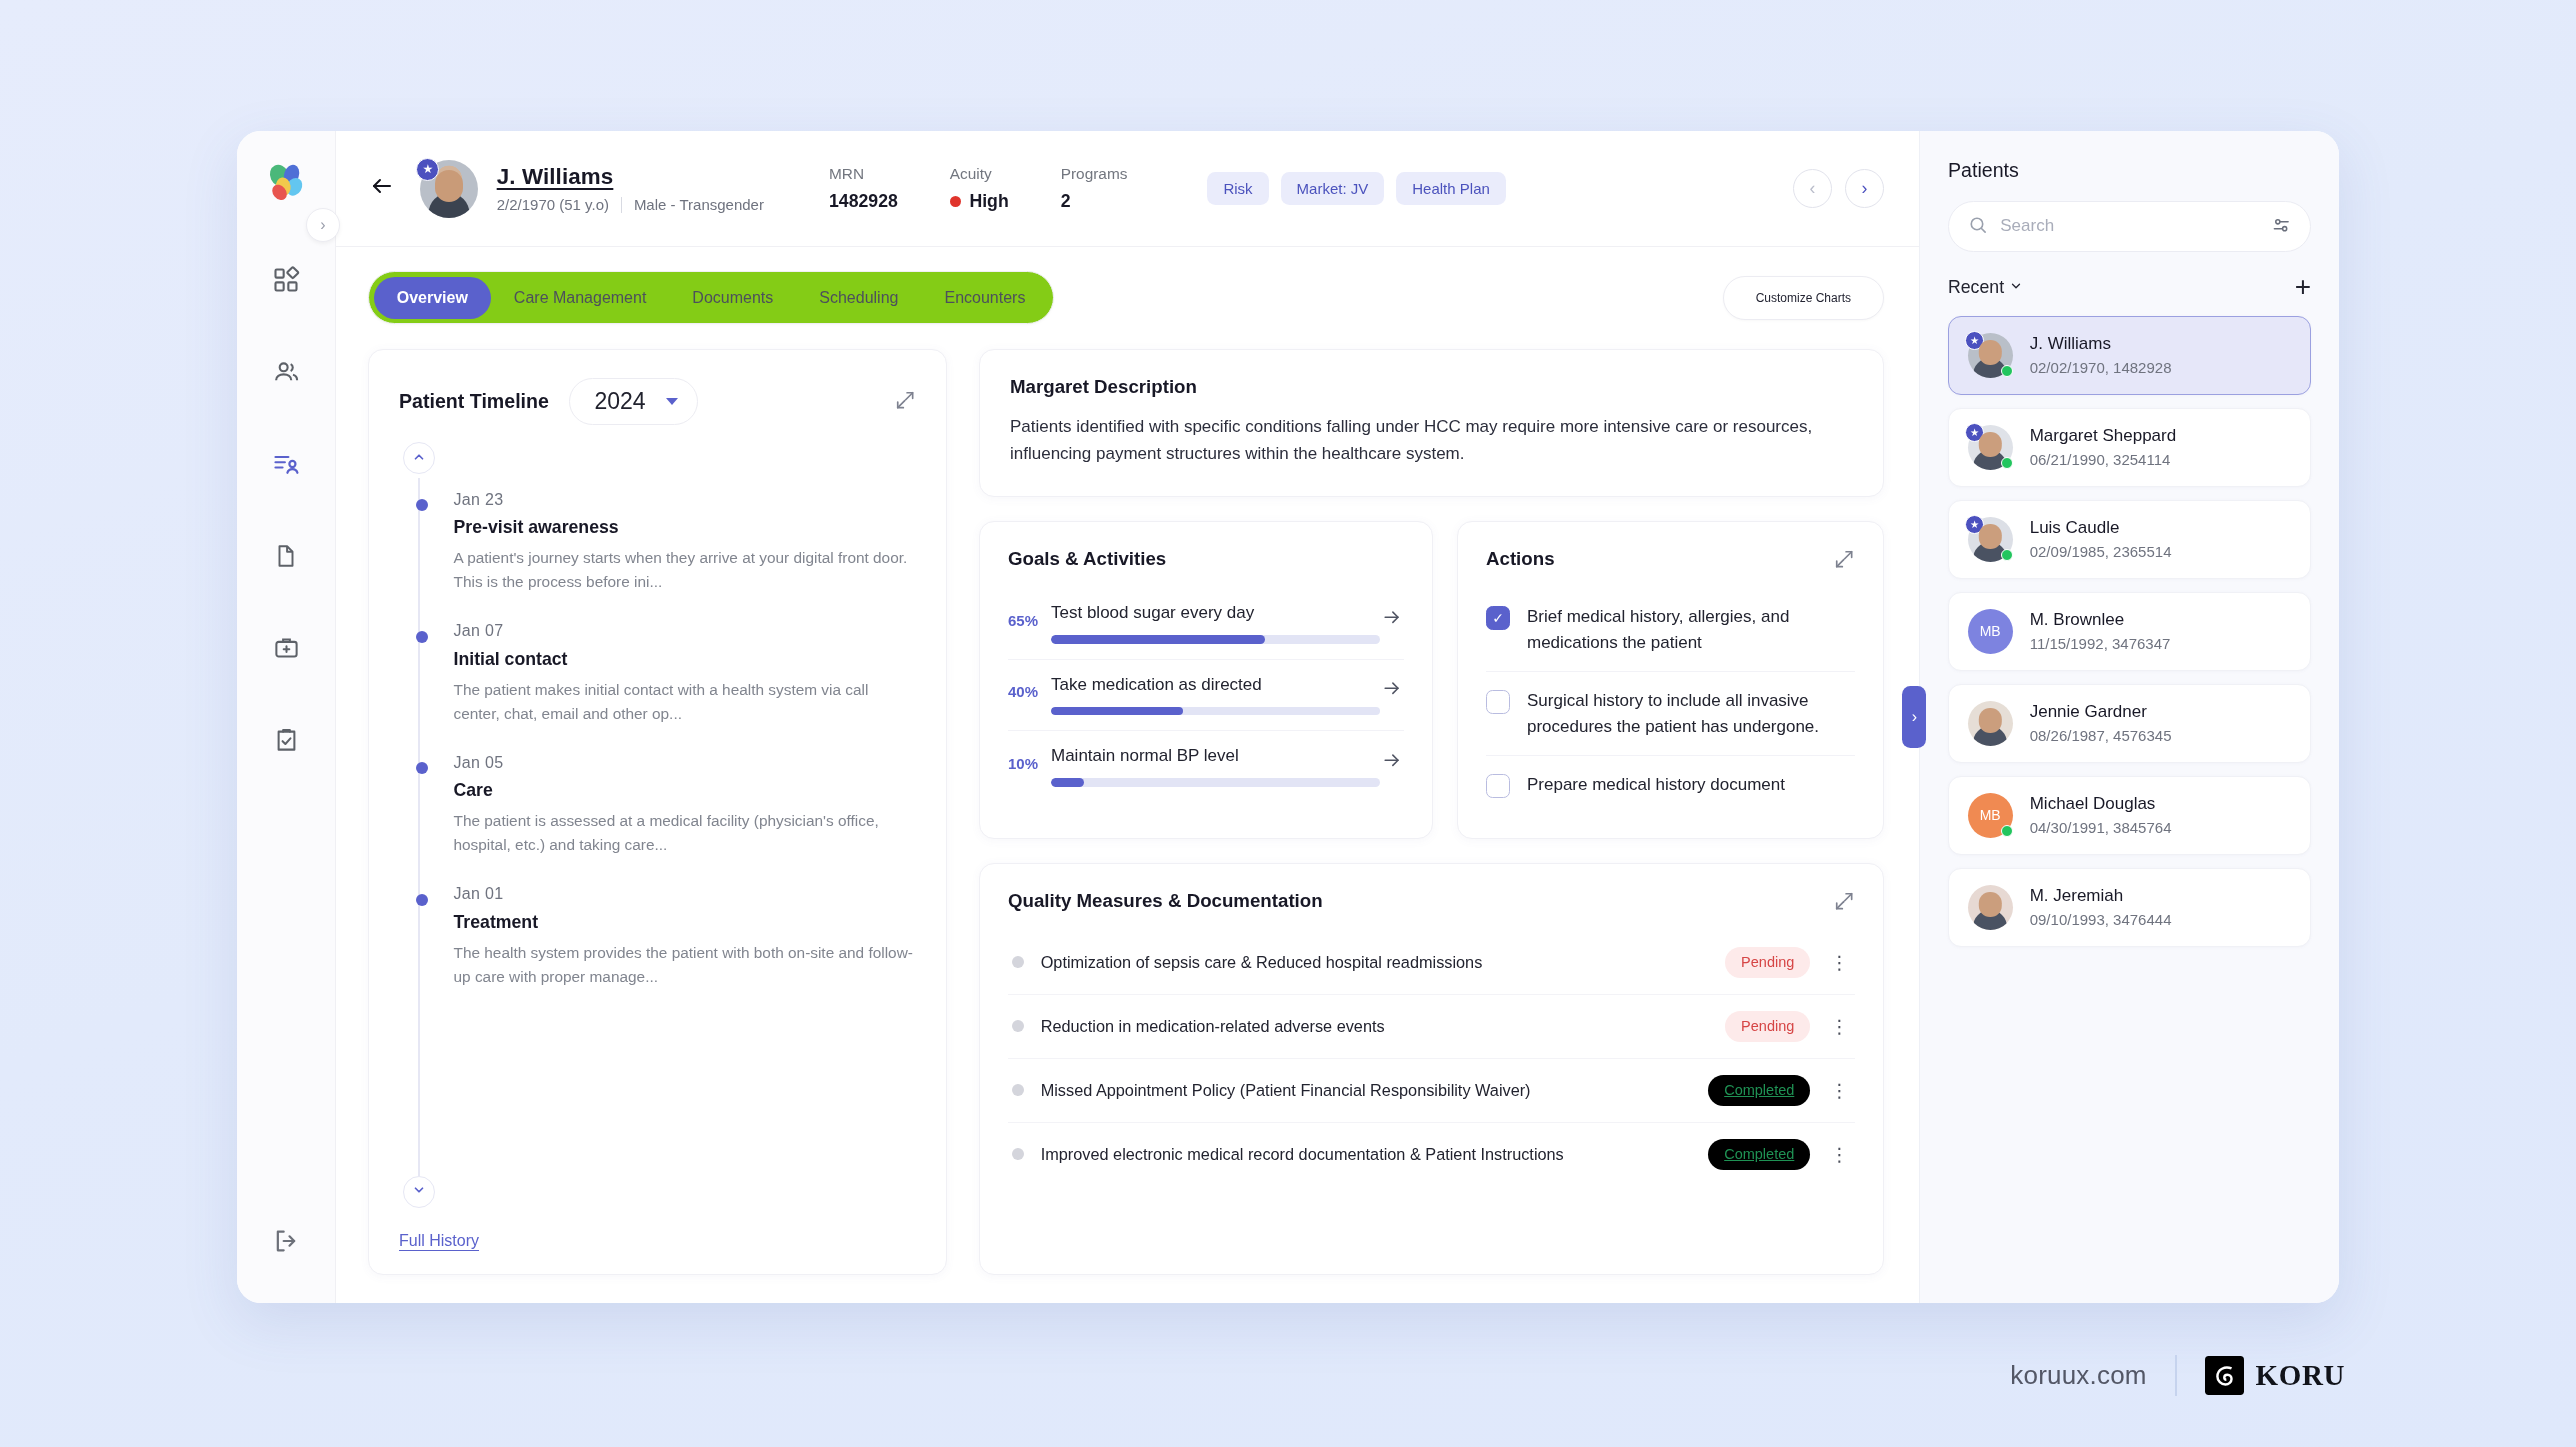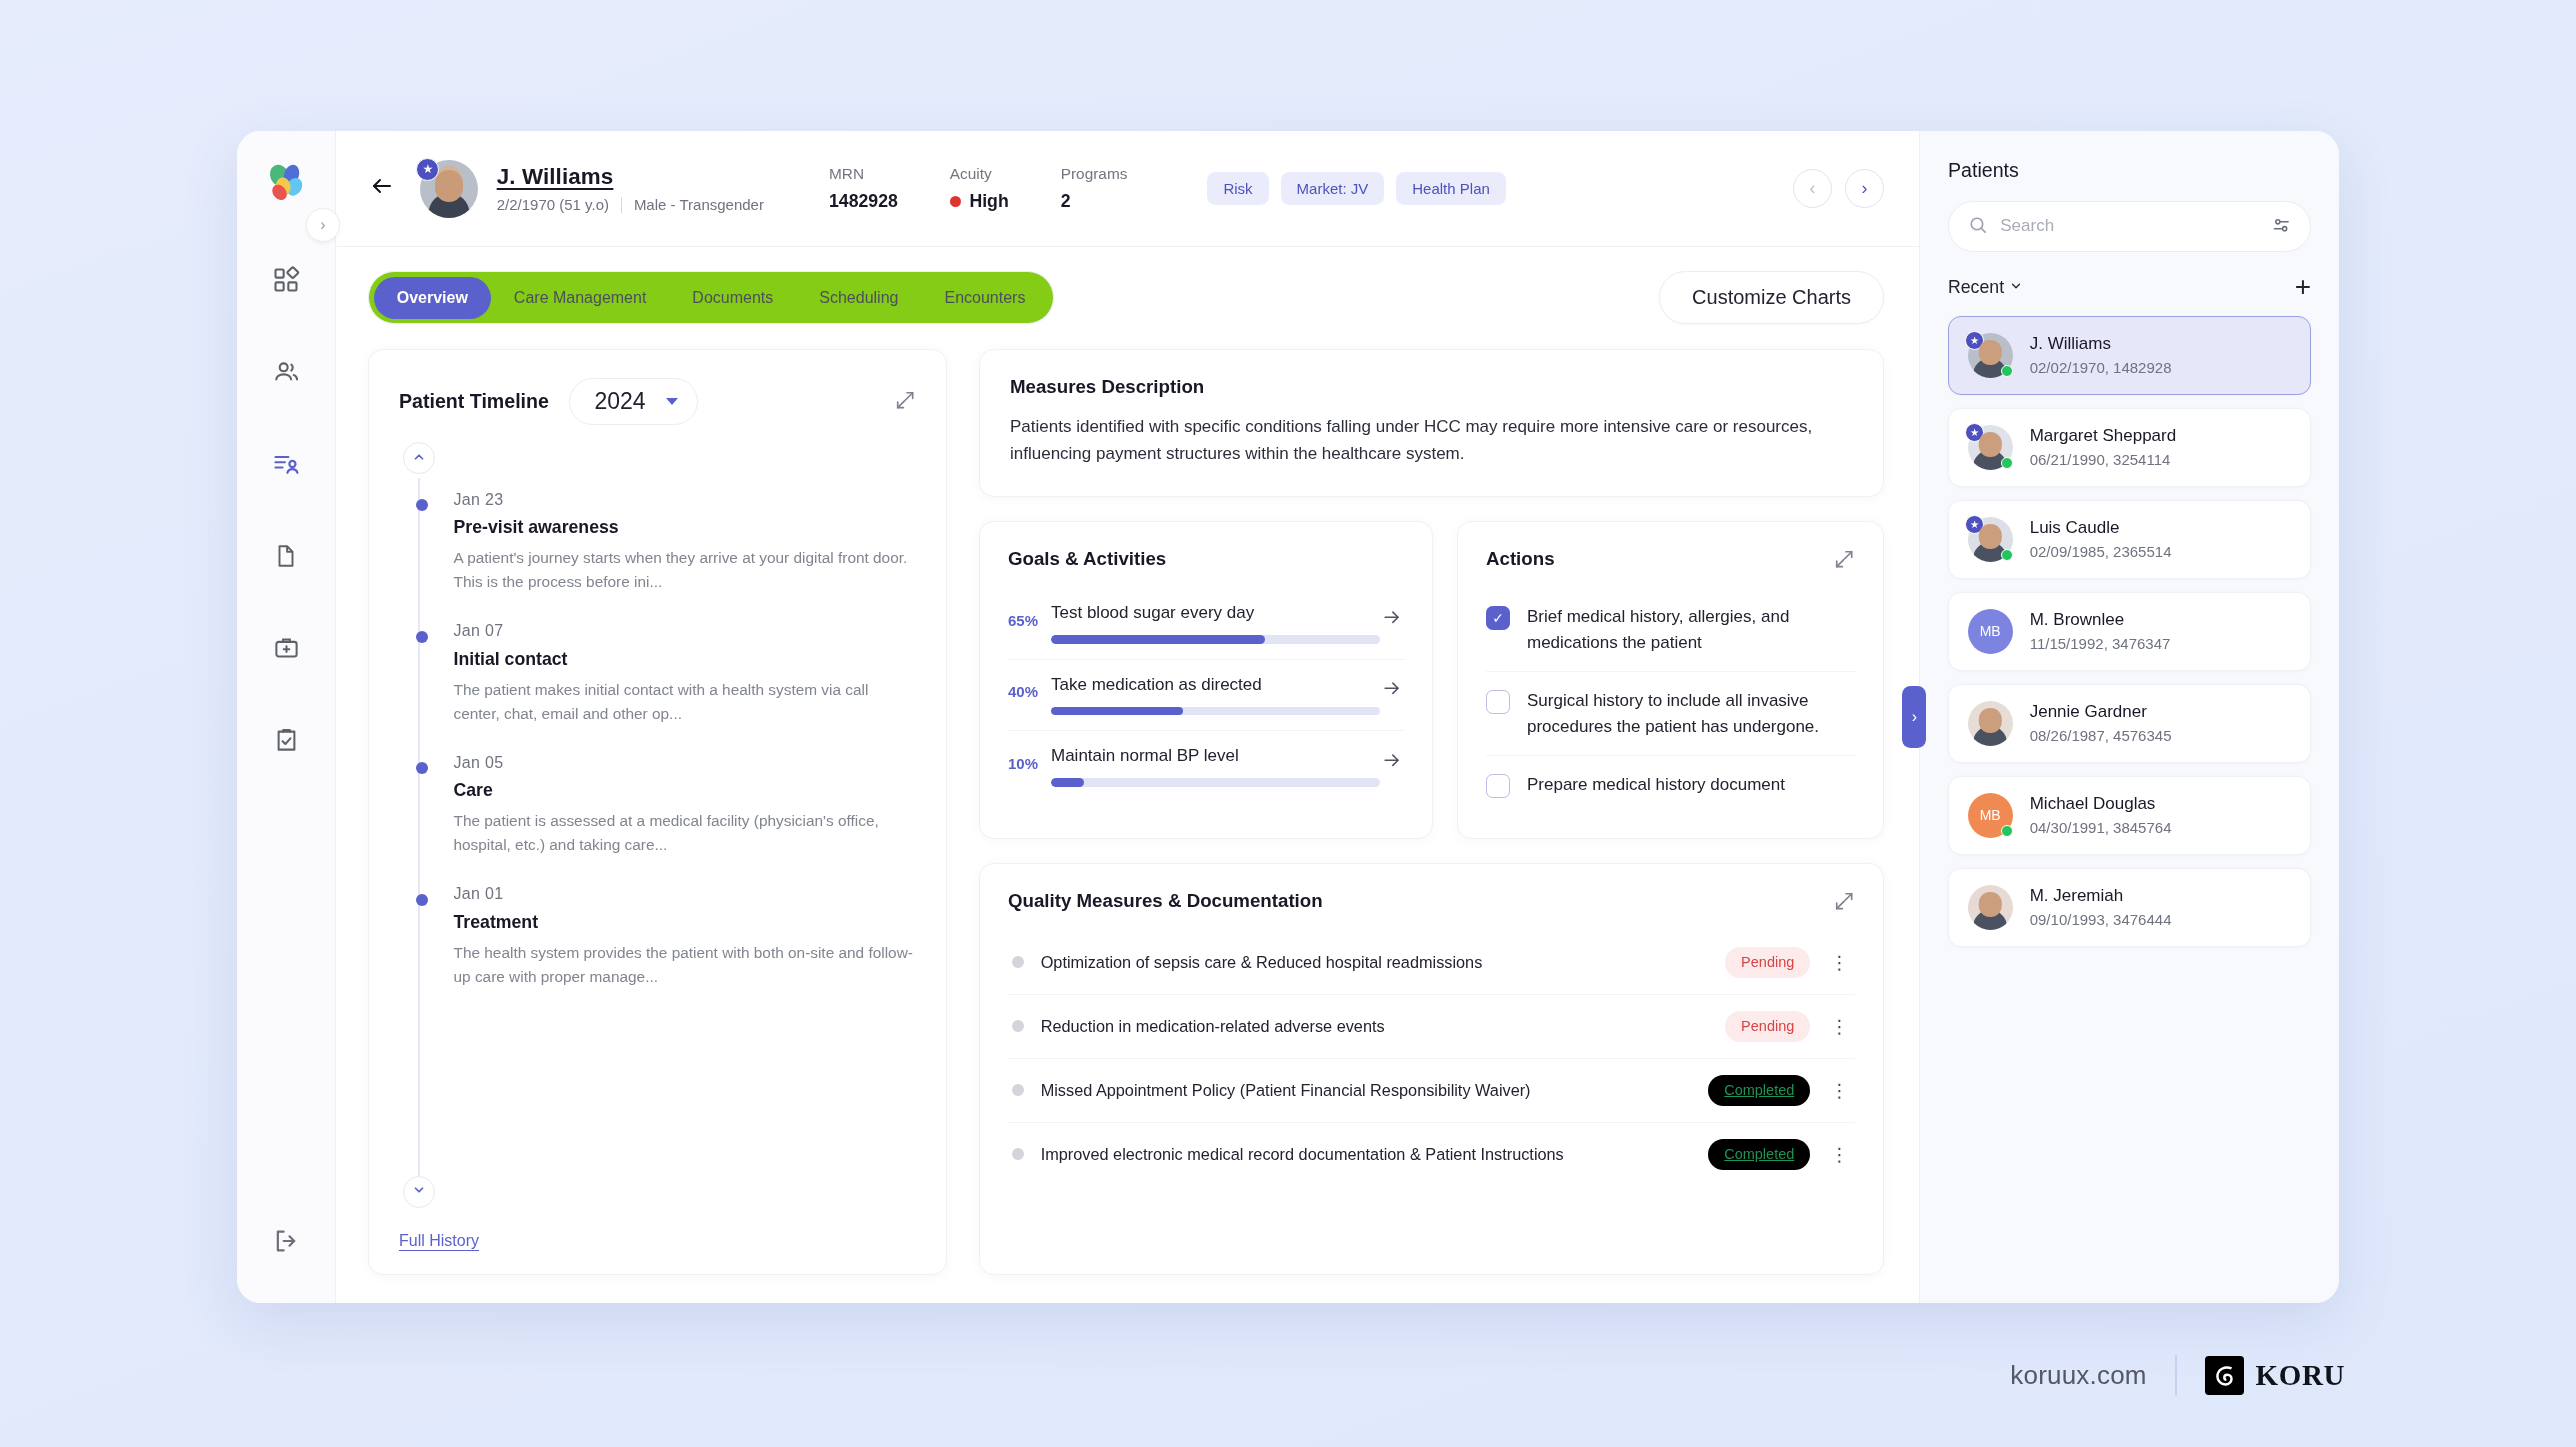--- a/index.html
+++ b/index.html
@@ -133,21 +133,21 @@
   }
   .tab {
     padding: 12px 23px; font-size: 16px; color: #4c505c;
     border-radius: 932px; cursor: pointer; white-space: nowrap;
   }
   .tab.active { background: #5a61cc; color: #fff; font-weight: 600; }
   .customize-btn {
     margin-left: auto;
     padding: 14px 32px; border-radius: 932px;
     border: 0.9px solid #ececf2; background: #fff;
-    font-size: 20px; color: #232432; cursor: pointer;
+    font-size: 12px; color: #232432; cursor: pointer;
     box-shadow: 0 0.9px 2.8px rgba(0,0,0,.03);
   }
 
   
   .content {
     flex: 1 1 auto; display: flex; gap: 32px;
     padding: 18.7px 35px 28px 32px; min-height: 0;
   }
   .card {
     background: #fff; border: 0.9px solid #f0f0f5; border-radius: 15px;
@@ -539,21 +539,21 @@
             </div>
           </div>
 
           <a class="full-history">Full History</a>
         </div>
       </div>
 
       <div class="col-right">
 
         <div class="card desc-card">
-          <div class="desc-title">Measures Description</div>
+          <div class="desc-title">Margaret Description</div>
           <div class="desc-text">Patients identified with specific conditions falling under HCC may require more intensive care or resources, influencing payment structures within the healthcare system.</div>
         </div>
 
         <div class="row2">
 
           <div class="card goals-card">
             <div class="sec-title">Goals &amp; Activities</div>
 
             <div class="goal-row">
               <div class="goal-pct">65%</div>

